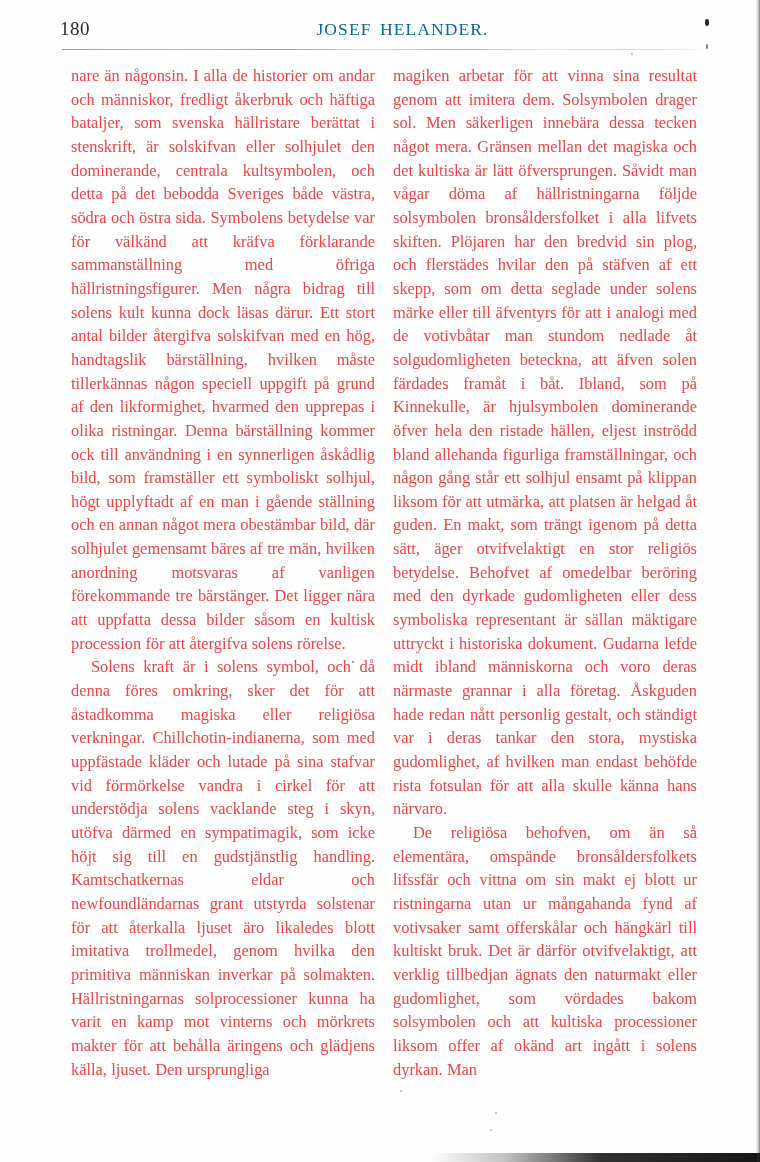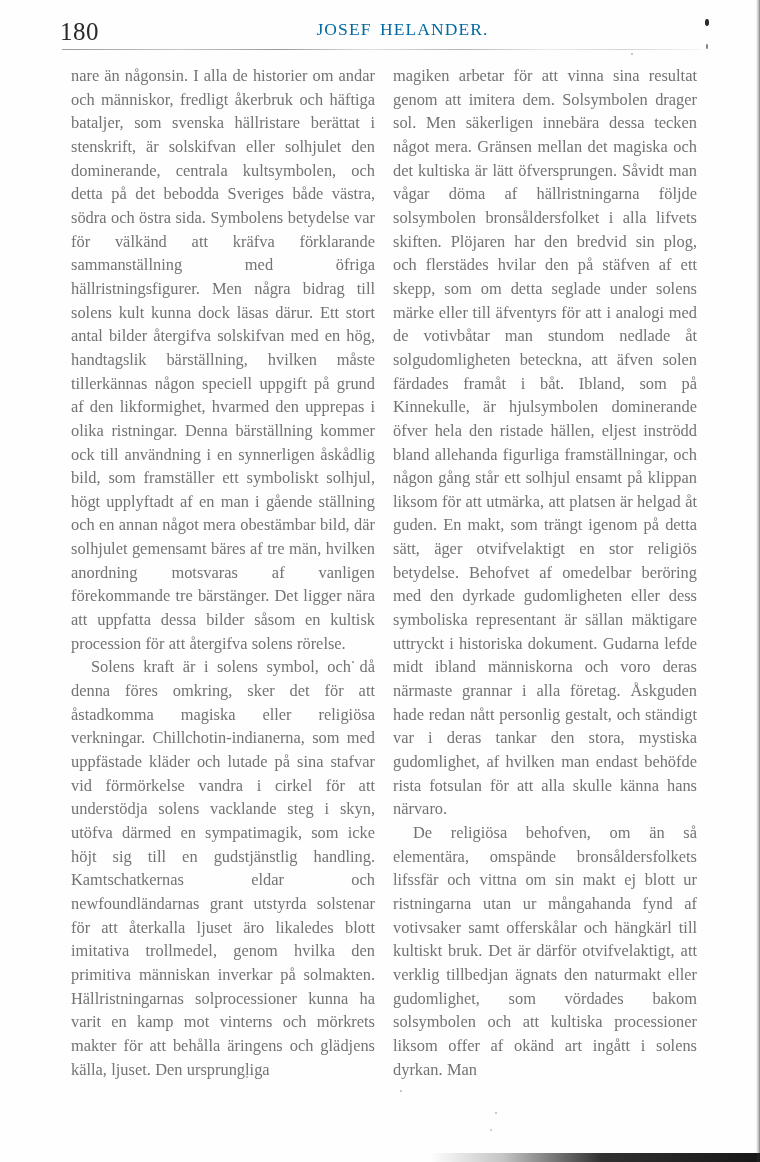--- a/index.html
+++ b/index.html
@@ -24,21 +24,21 @@
     left: 60px;
     top: 18px;
     width: 645px;
     height: 26px;
   }
 
   .folio {
     position: absolute;
     left: 0;
     top: 0;
-    font-size: 25px;
+    font-size: 19px;
     letter-spacing: 0.5px;
     color: #2a2a2a;
     font-variant-numeric: oldstyle-nums;
     font-feature-settings: "onum" 1;
   }
 
   .head-title {
     position: absolute;
     left: 0;
     top: 1px;
@@ -85,21 +85,21 @@
   }
 
   .col p {
     margin: 0;
     font-size: 16.4px;
     line-height: 23.65px;
     text-align: justify;
     text-justify: inter-word;
     -webkit-hyphens: none;
     hyphens: none;
-    color: #737373;
+    color: #ef4444;
     word-spacing: 0.2px;
   }
 
   .col p.indent {
     text-indent: 20px;
     font-family: Liberation Serif, serif;
   }
 
   
   .speck {

